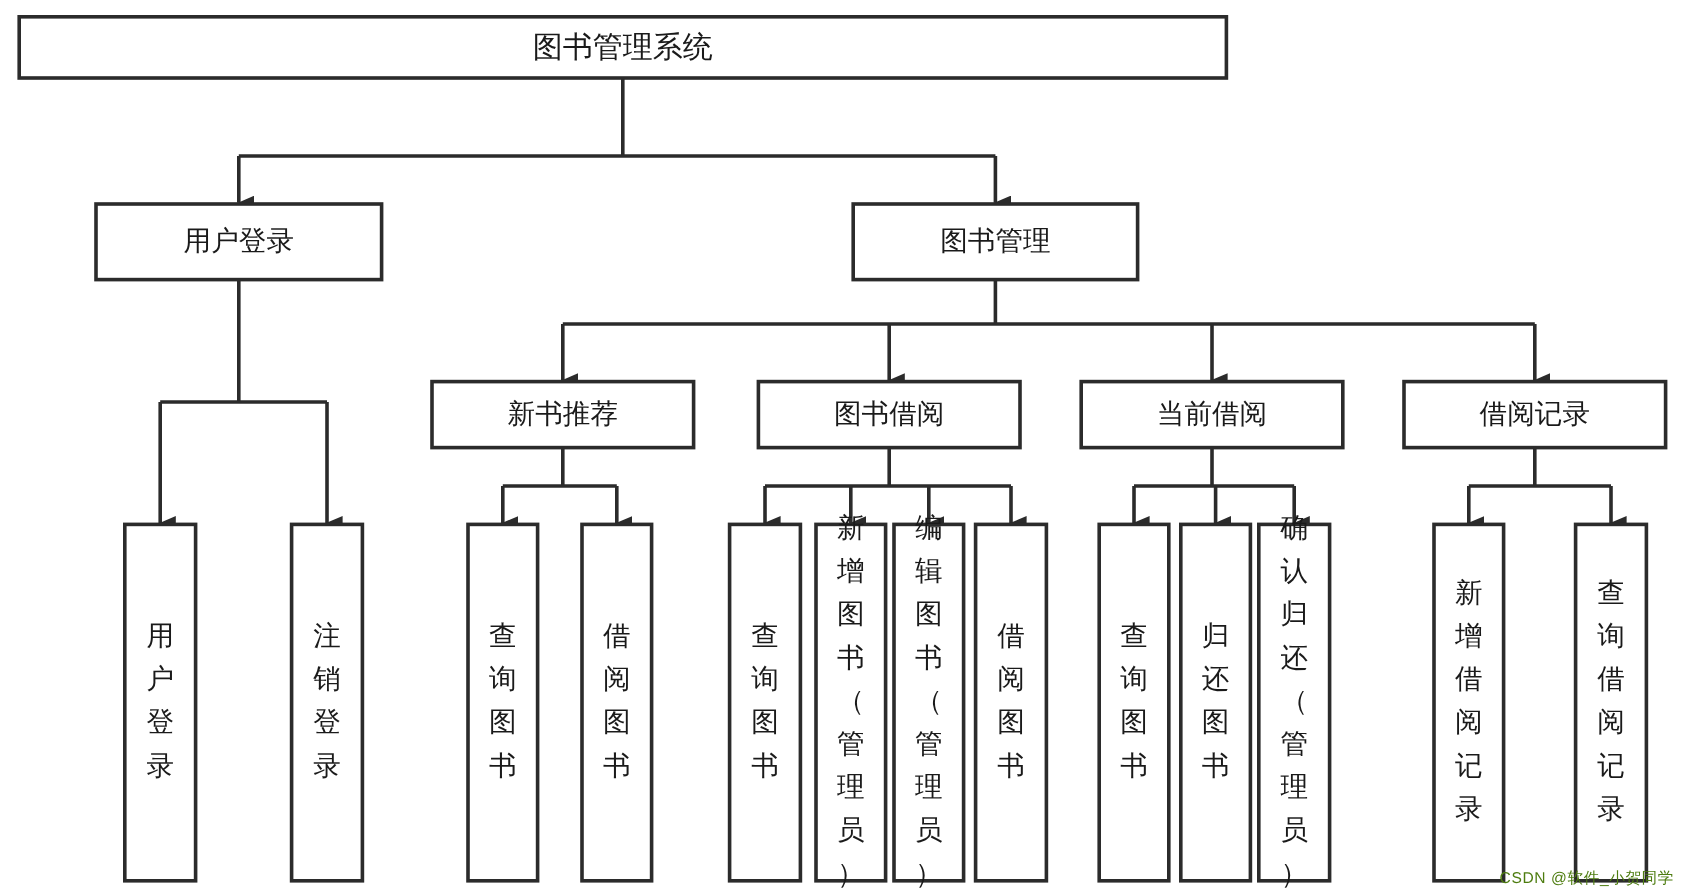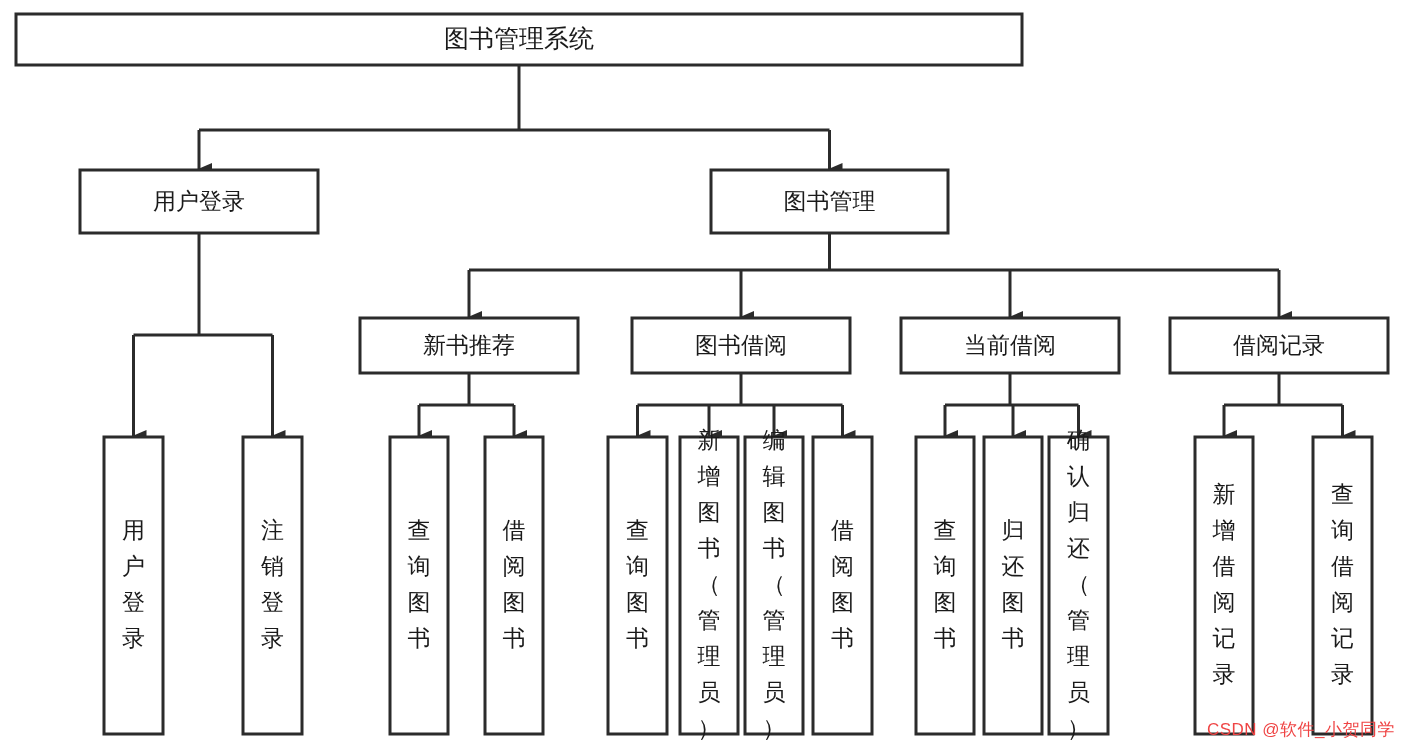--- a/index.html
+++ b/index.html
@@ -15,21 +15,21 @@
     font-family:"Liberation Sans","DejaVu Sans",sans-serif;
     fill:#1a1a1a;text-anchor:middle;dominant-baseline:middle;
   }
   .lvl0-label{font-size:25px;}
   .lvl1-label{font-size:23px;}
   .lvl2-label{font-size:23px;}
   .leaf-label{font-size:23px;}
   .watermark{
     position:absolute;right:10px;bottom:6px;
     font-family:"Liberation Sans","DejaVu Sans",sans-serif;
-    font-size:17px;color:#ef4444;white-space:nowrap;
+    font-size:13px;color:#4d7c0f;white-space:nowrap;
     letter-spacing:.5px;
   }
 </style>
 </head>
 <body>
 
 <svg id="canvas" viewBox="0 0 1405 747" xmlns="http://www.w3.org/2000/svg">
   <defs>
     <marker id="ah" viewBox="0 0 12 14" refX="6" refY="13" markerWidth="12" markerHeight="14" orient="auto-start-reverse" markerUnits="userSpaceOnUse">
       <path d="M0,0 L12,0 L6,14 Z" class="arrow-head"></path>

